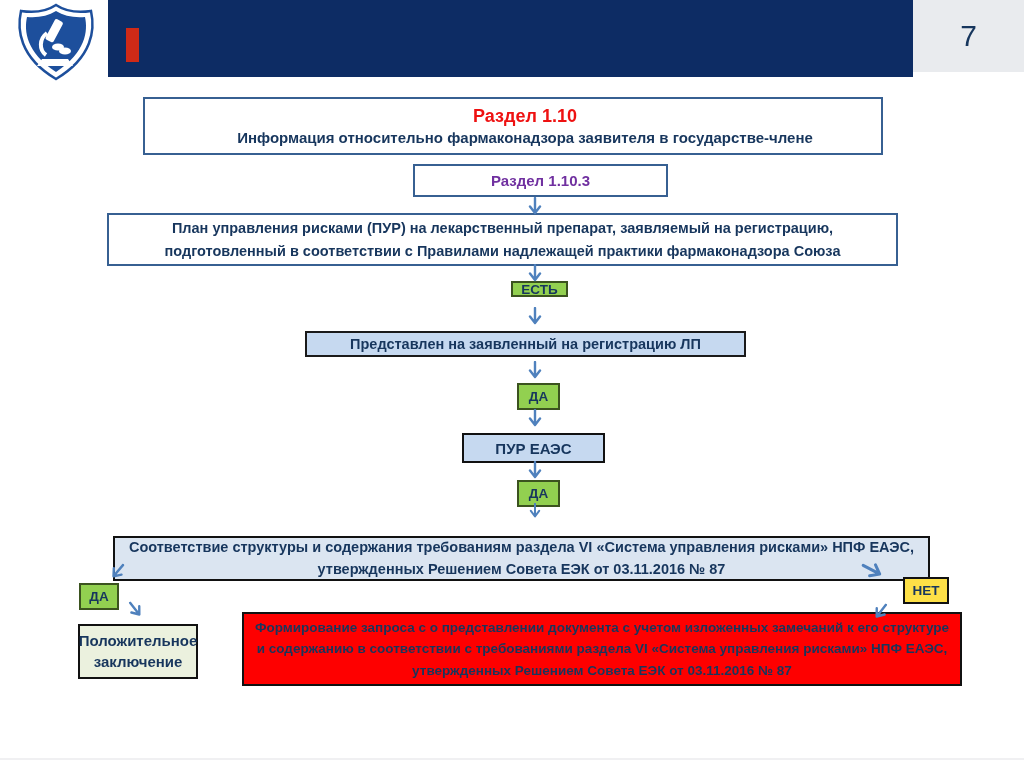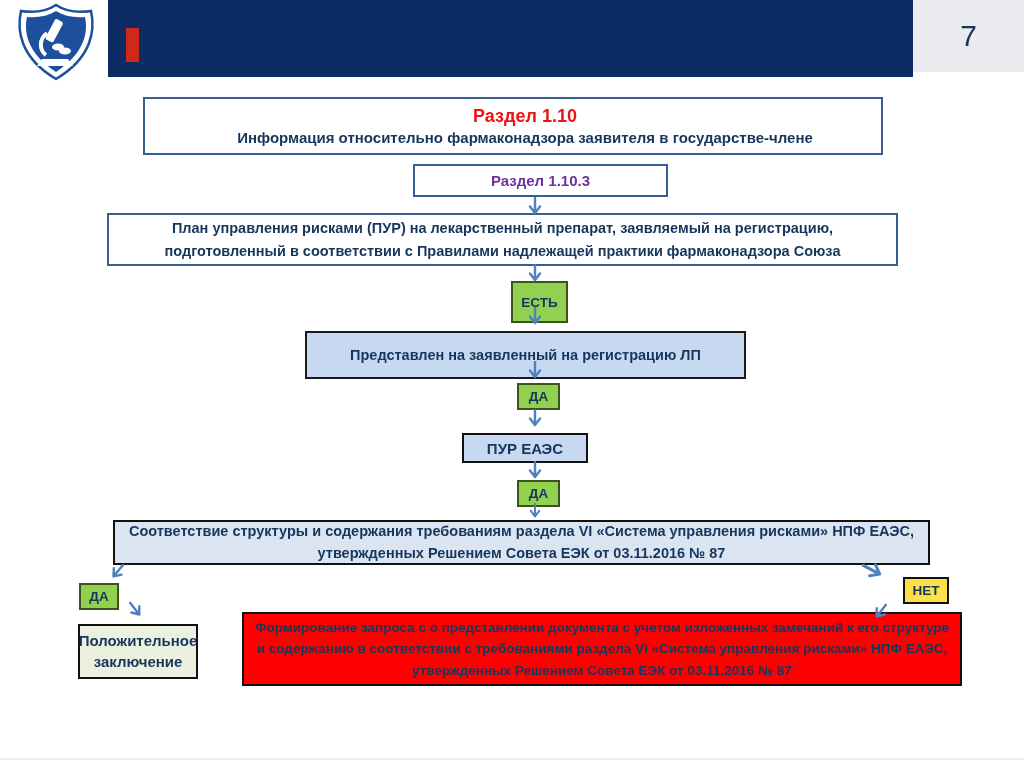--- a/index.html
+++ b/index.html
@@ -21,26 +21,26 @@
     position:absolute;box-sizing:border-box;display:flex;flex-direction:column;
     align-items:center;justify-content:center;text-align:center;
     font-weight:bold;color:#17365d;
   }
   .title-box{left:143px;top:97px;width:740px;height:58px;background:#fff;border:2px solid #376092;padding-left:24px;}
   .title-line1{color:#ee1111;font-size:18px;line-height:1.3;}
   .title-line2{color:#17365d;font-size:15px;line-height:1.3;}
   .section-box{left:413px;top:164px;width:255px;height:33px;background:#fff;border:2px solid #376092;color:#7030a0;font-size:15px;}
   .rmp-box{left:107px;top:213px;width:791px;height:53px;background:#fff;border:2px solid #376092;font-size:14.5px;line-height:1.55;padding:0 28px;}
   .green-box{background:#92d050;border:2px solid #3b531f;font-size:13.5px;}
-  .est-box{left:511px;top:281px;width:57px;height:42px;}
-  .submitted-box{left:305px;top:331px;width:441px;height:48px;background:#c6d9f0;border:2px solid #1a1a1a;font-size:14.5px;}
+  .est-box{left:511px;top:281px;width:57px;height:16px;}
+  .submitted-box{left:305px;top:331px;width:441px;height:26px;background:#c6d9f0;border:2px solid #1a1a1a;font-size:14.5px;}
   .da1-box{left:517px;top:383px;width:43px;height:27px;}
-  .pur-box{left:462px;top:433px;width:126px;height:30px;background:#c6d9f0;border:2px solid #111;font-size:15px;}
+  .pur-box{left:462px;top:433px;width:143px;height:30px;background:#c6d9f0;border:2px solid #111;font-size:15px;}
   .da2-box{left:517px;top:480px;width:43px;height:27px;}
-  .compliance-box{left:113px;top:520px;width:817px;height:45px;background:#dbe5f1;border:2px solid #111;font-size:14.5px;line-height:1.5;padding:0 10px;}
+  .compliance-box{left:113px;top:536px;width:817px;height:45px;background:#dbe5f1;border:2px solid #111;font-size:14.5px;line-height:1.5;padding:0 10px;}
   .da3-box{left:79px;top:583px;width:40px;height:27px;}
   .net-box{left:903px;top:577px;width:46px;height:27px;background:#fde047;border:2px solid #111;font-size:13.5px;}
   .positive-box{left:78px;top:624px;width:120px;height:55px;background:#ebf1de;border:2px solid #111;font-size:15px;line-height:1.35;}
   .request-box{left:242px;top:612px;width:720px;height:74px;background:#fe0000;border:2px solid #111;font-size:13.5px;line-height:1.6;padding:16px 10px;}
   
   .arr{position:absolute;width:16px;height:18px;}
   .arr svg{display:block;width:100%;height:100%;}
   .a1{left:527px;top:197px;}
   .a2{left:527px;top:264px;}
   .a3{left:527px;top:307px;}

